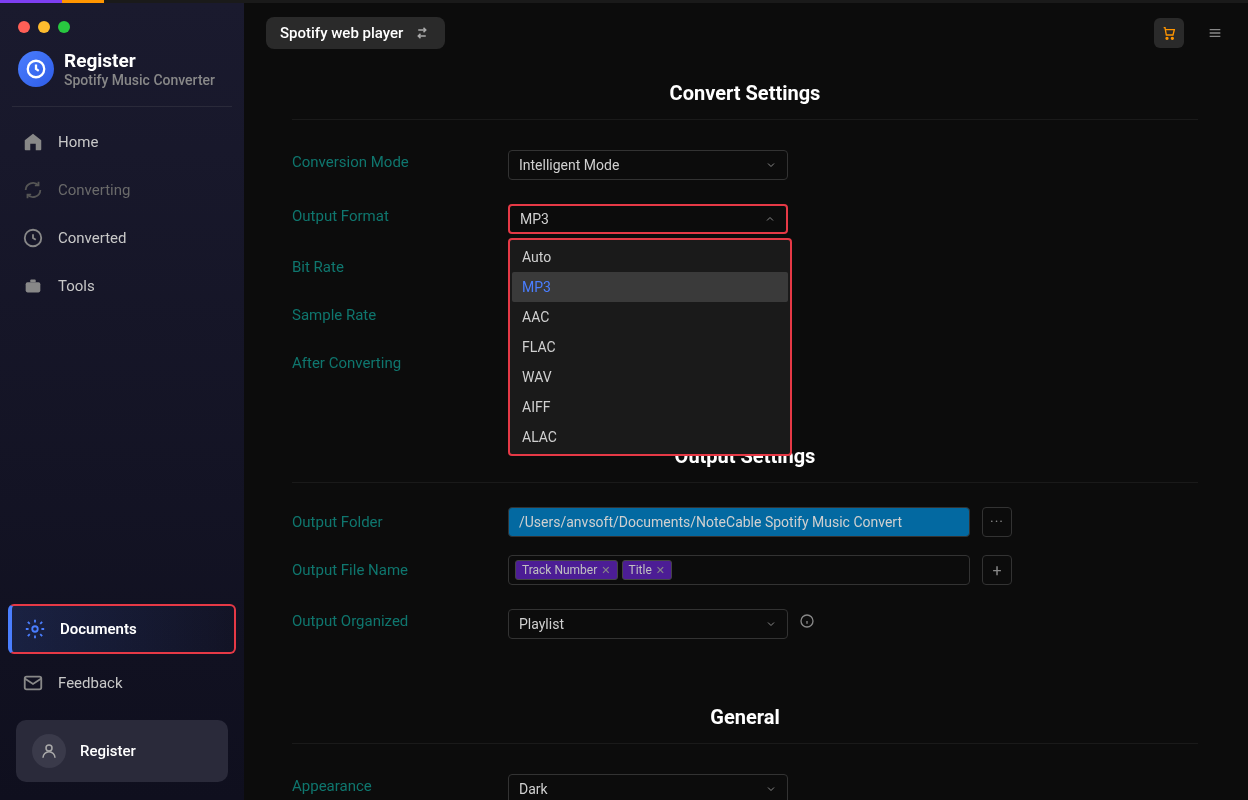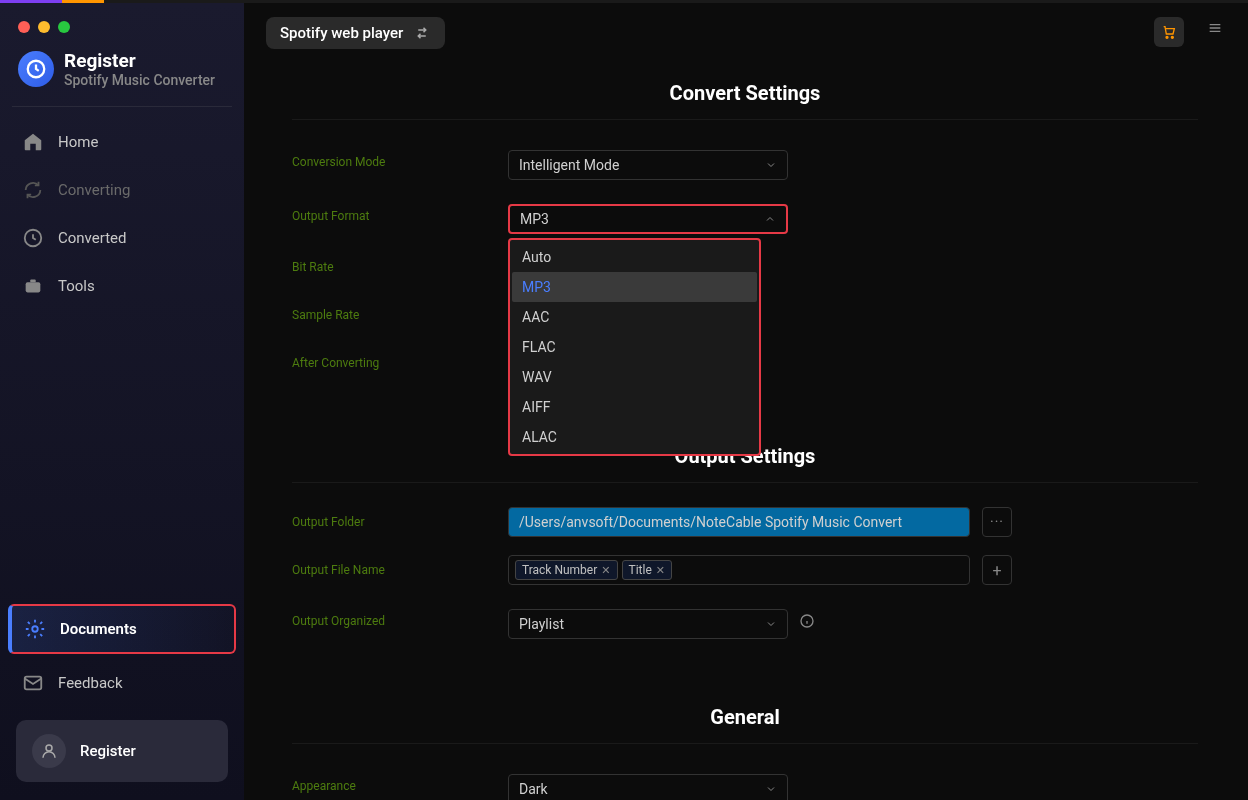--- a/index.html
+++ b/index.html
@@ -38,56 +38,56 @@
     .bottom-nav .nav-item.active-settings { border: 2px solid #e63946; border-left: 4px solid #4a7eff; background: linear-gradient(90deg, rgba(74,126,255,0.15), rgba(74,126,255,0.02)); color: #fff; font-weight: 600; padding-left: 12px; border-radius: 6px; }
     .bottom-nav .nav-item.active-settings .icon svg { stroke: #4a7eff; }
     
     .register-btn { margin: 8px 8px 0; background: #2a2a3a; border-radius: 10px; display: flex; align-items: center; gap: 14px; padding: 14px 16px; cursor: pointer; }
     .register-btn .avatar-circle { width: 34px; height: 34px; border-radius: 50%; background: #3a3a4a; display: flex; align-items: center; justify-content: center; }
     .register-btn .avatar-circle svg { width: 18px; height: 18px; }
     .register-btn .label { font-size: 15px; font-weight: 500; }
     
     .content { flex: 1; background: #0c0c0c; display: flex; flex-direction: column; overflow: hidden; }
     
-    .content-topbar { display: flex; padding: 14px 22px; gap: 12px; }
+    .content-topbar { display: flex; align-items: center; padding: 14px 22px; gap: 12px; }
     .player-toggle { background: #2a2a2a; border-radius: 8px; display: flex; align-items: center; gap: 10px; padding: 7px 14px; font-size: 15px; font-weight: 500; }
     .player-toggle .swap { width: 18px; height: 18px; display: flex; align-items: center; justify-content: center; }
     .spacer { flex: 1; }
     .cart-btn { width: 30px; height: 30px; background: #2a2a2a; border-radius: 6px; display: flex; align-items: center; justify-content: center; cursor: pointer; }
     .cart-btn svg { width: 16px; height: 16px; }
     .menu-btn { width: 22px; height: 22px; display: flex; align-items: center; justify-content: center; cursor: pointer; margin-left: 8px; }
     .menu-btn svg { width: 16px; height: 16px; }
     
     .content-body { flex: 1; overflow-y: auto; padding: 0 50px 20px 48px; position: relative; }
     .content-body::-webkit-scrollbar { width: 10px; }
     .content-body::-webkit-scrollbar-track { background: #0c0c0c; }
     .content-body::-webkit-scrollbar-thumb { background: #444; border-radius: 5px; }
     
     .section-title { font-size: 20px; font-weight: 700; margin: 18px 0 14px; text-align: center; }
     .section-divider { height: 1px; background: #1a1a1a; margin-bottom: 24px; }
     
     .form-row { display: flex; align-items: center; margin-bottom: 18px; min-height: 30px; }
-    .form-label { width: 216px; font-size: 12px; color: #4d7c0f; }
+    .form-label { width: 216px; font-size: 15px; color: #0f766e; }
     .form-control { width: 280px; margin-top: 6px; }
     
     .select-box { width: 100%; height: 30px; background: #0c0c0c; border: 1px solid #333; border-radius: 4px; display: flex; align-items: center; justify-content: space-between; padding: 0 10px; font-size: 14px; cursor: pointer; color: #d0d0d0; }
     .select-box.open { border: 2px solid #e63946; }
     .select-box .chevron { width: 12px; height: 12px; }
     .chevron svg { width: 12px; height: 12px; display: block; }
     
     .dropdown-wrap { position: relative; }
-    .dropdown-list { position: absolute; top: 34px; left: 0; width: 253px; background: #1a1a1a; border: 2px solid #e63946; border-radius: 4px; padding: 2px; z-index: 10; }
+    .dropdown-list { position: absolute; top: 34px; left: 0; width: 284px; background: #1a1a1a; border: 2px solid #e63946; border-radius: 4px; padding: 2px; z-index: 10; }
     .dropdown-item { padding: 7px 10px; font-size: 14px; color: #d0d0d0; cursor: pointer; border-radius: 2px; }
     .dropdown-item.selected { background: #3a3a3a; color: #4a7eff; }
     
     .text-field { width: 462px; height: 30px; background: #0369a1; border: 1px solid #333; border-radius: 4px; padding: 0 10px; font-size: 14px; color: #d0d0d0; display: flex; align-items: center; overflow: hidden; white-space: nowrap; }
     .browse-btn { width: 30px; height: 30px; background: #0c0c0c; border: 1px solid #333; border-radius: 4px; display: flex; align-items: center; justify-content: center; margin-left: 12px; cursor: pointer; color: #888; font-size: 14px; letter-spacing: 1px; }
     
     .tag-field { width: 462px; min-height: 30px; background: #0c0c0c; border: 1px solid #333; border-radius: 4px; padding: 3px 6px; display: flex; align-items: center; gap: 4px; }
-    .tag { background: #0f172a; border: 1px solid #444; border-radius: 3px; padding: 2px 6px; font-size: 12px; color: #c0c0c0; display: flex; align-items: center; gap: 4px; }
+    .tag { background: #4c1d95; border: 1px solid #444; border-radius: 3px; padding: 2px 6px; font-size: 12px; color: #c0c0c0; display: flex; align-items: center; gap: 4px; }
     .tag .x { font-size: 11px; color: #888; cursor: pointer; }
     .add-tag-btn { width: 30px; height: 30px; background: #0c0c0c; border: 1px solid #333; border-radius: 4px; display: flex; align-items: center; justify-content: center; margin-left: 12px; cursor: pointer; color: #888; font-size: 16px; }
     
     .info-icon { width: 18px; height: 18px; margin-left: 10px; display: flex; align-items: center; justify-content: center; }
     .info-icon svg { width: 16px; height: 16px; }
   </style>
 </head>
 <body>
 
 <div class="topbar">

